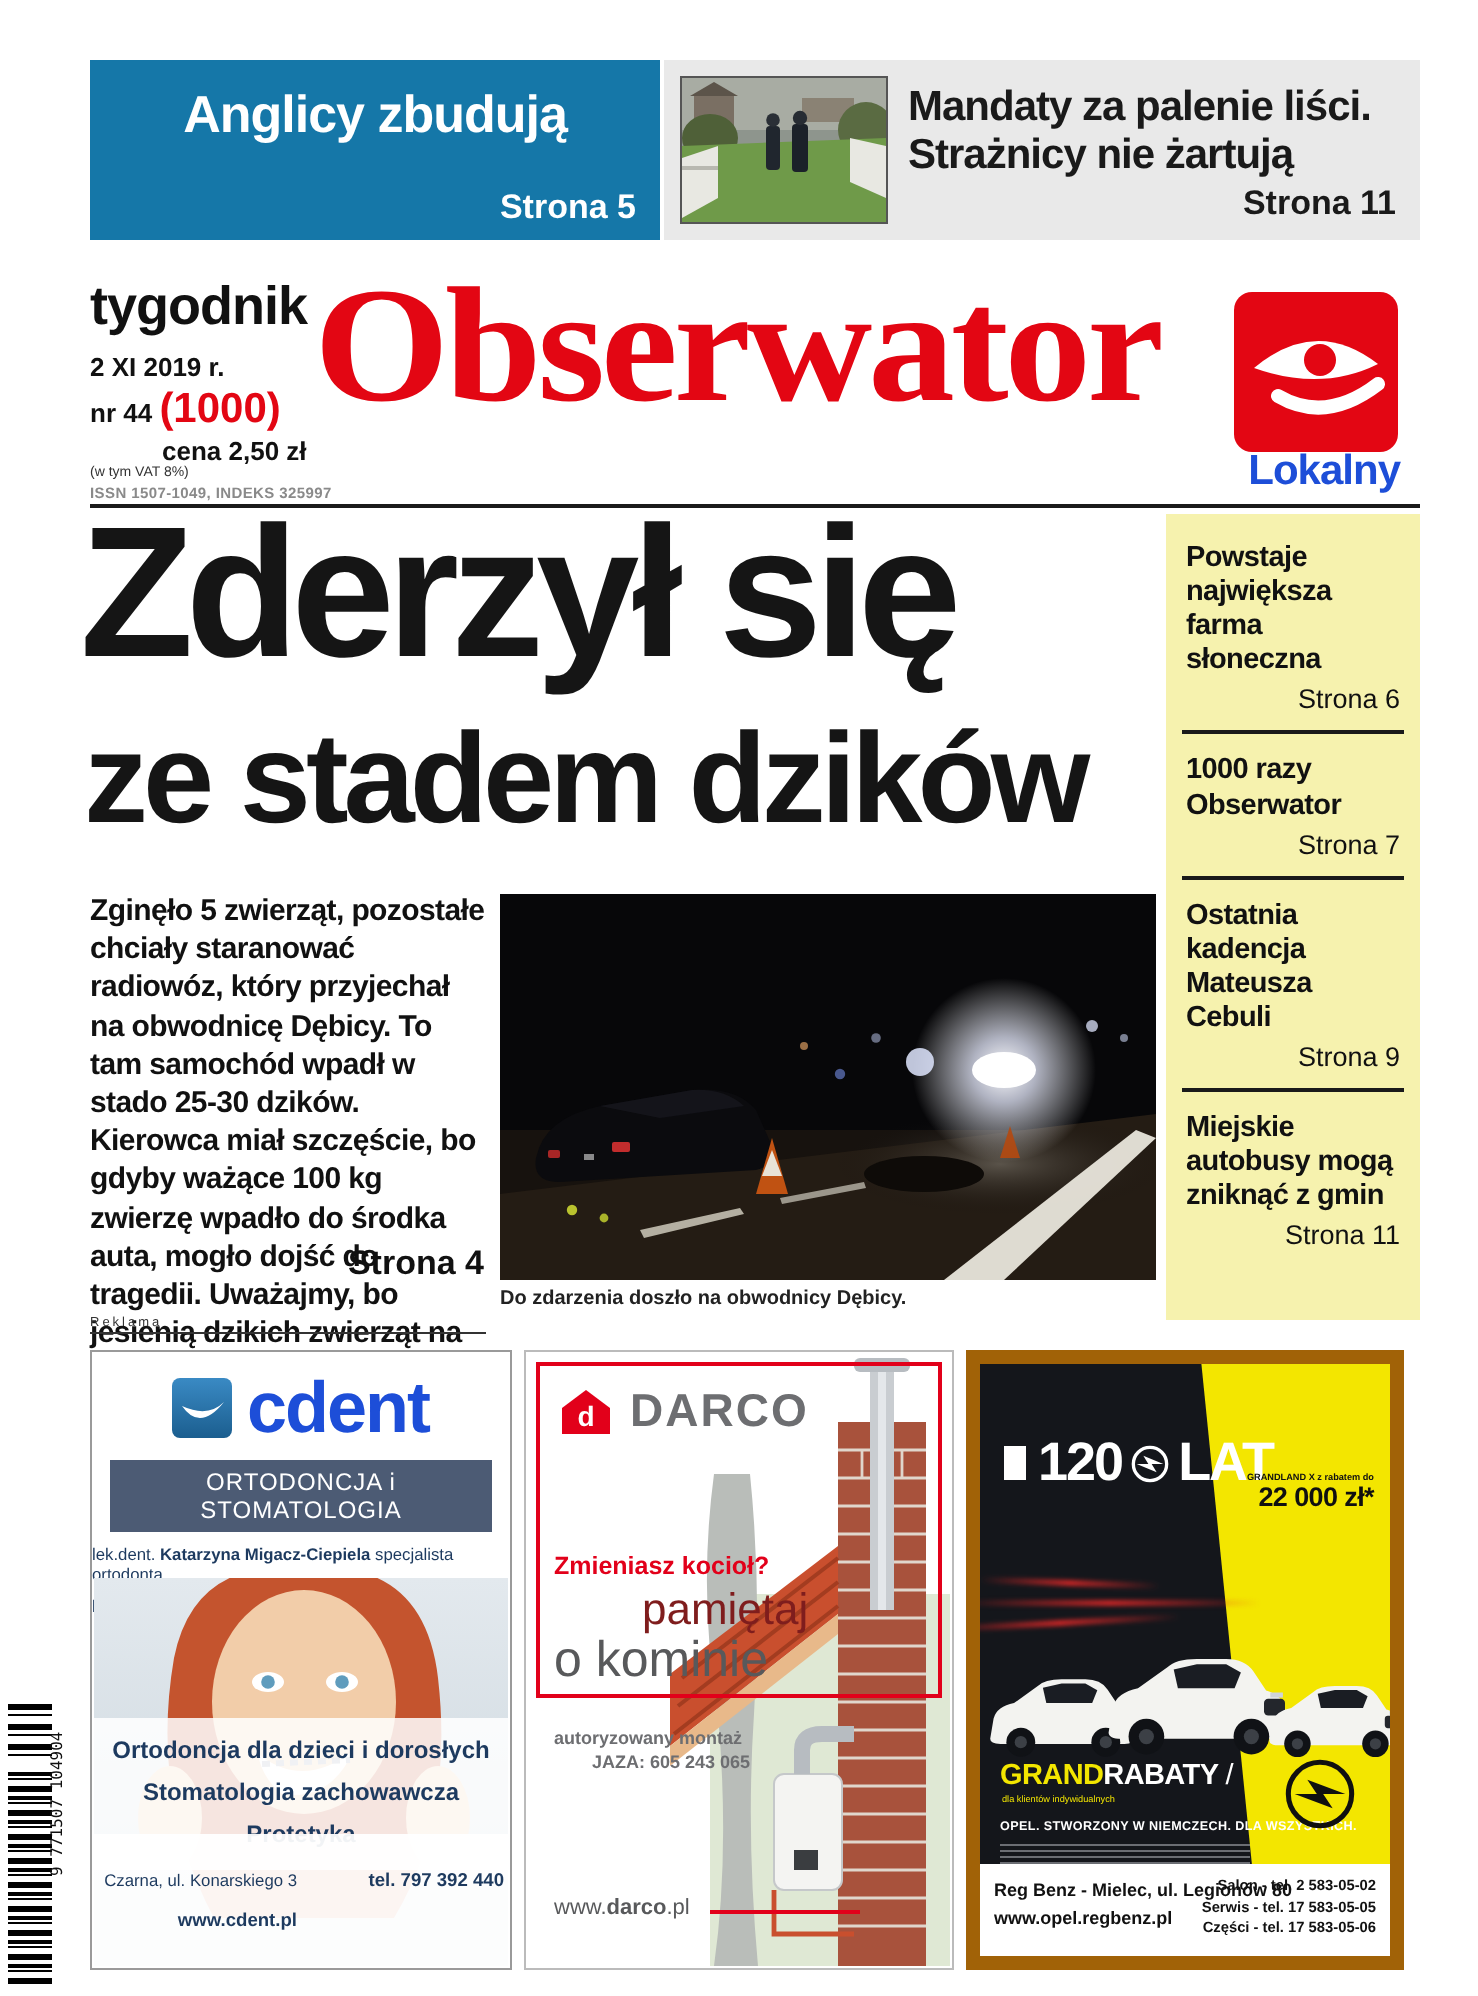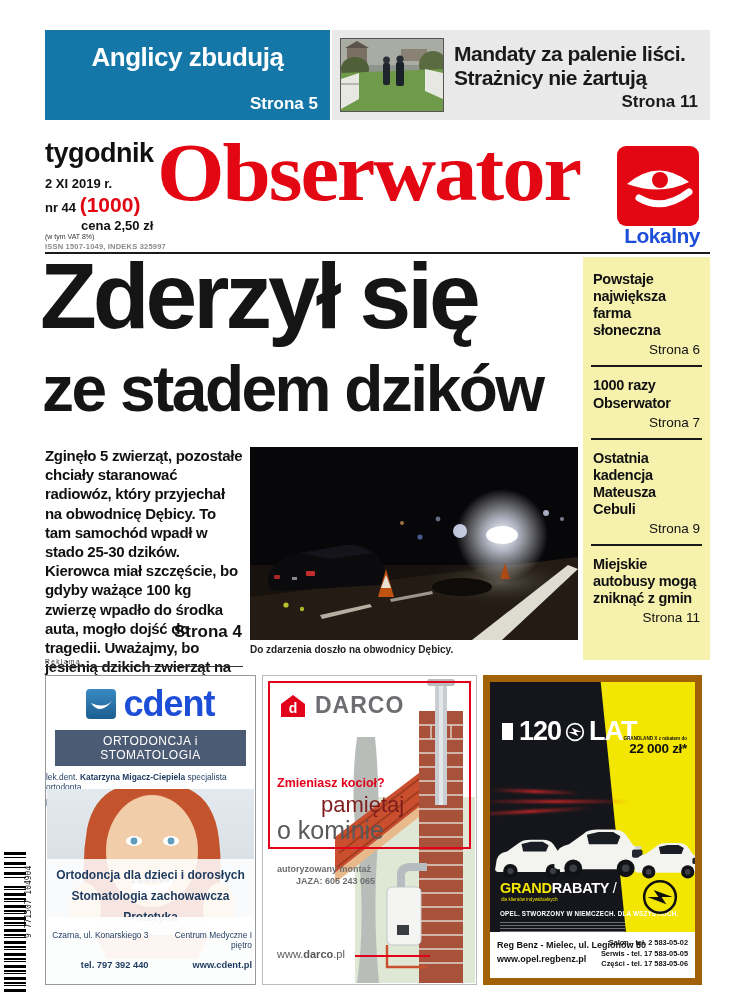--- a/index.html
+++ b/index.html
@@ -298,21 +298,20 @@
         <ellipse cx="172" cy="120" rx="16" ry="26" fill="#f2cda9"></ellipse>
       </svg>
     </div>
     <div class="cd-services">
       <div>Ortodoncja dla dzieci i dorosłych</div>
       <div>Stomatologia zachowawcza</div>
       <div>Protetyka</div>
     </div>
     <div class="cd-contacts">
       <span>Czarna, ul. Konarskiego 3</span>
-      <span>Centrum Medyczne I piętro</span>
       <span class="b">tel. 797 392 440</span>
       <span class="b">www.cdent.pl</span>
     </div>
   </div>
 
   <div class="ad" id="ad-darco">
     <div class="da-illu">
       <svg width="140" height="306" viewBox="0 0 140 306" preserveAspectRatio="none">
         <rect x="20" y="120" width="120" height="186" fill="#dfe8d4"></rect>
         <path d="M22,60 Q14,120 24,180 Q30,250 22,306 L44,306 Q38,240 42,180 Q46,120 40,60 Z" fill="#b9bdb9"></path>

